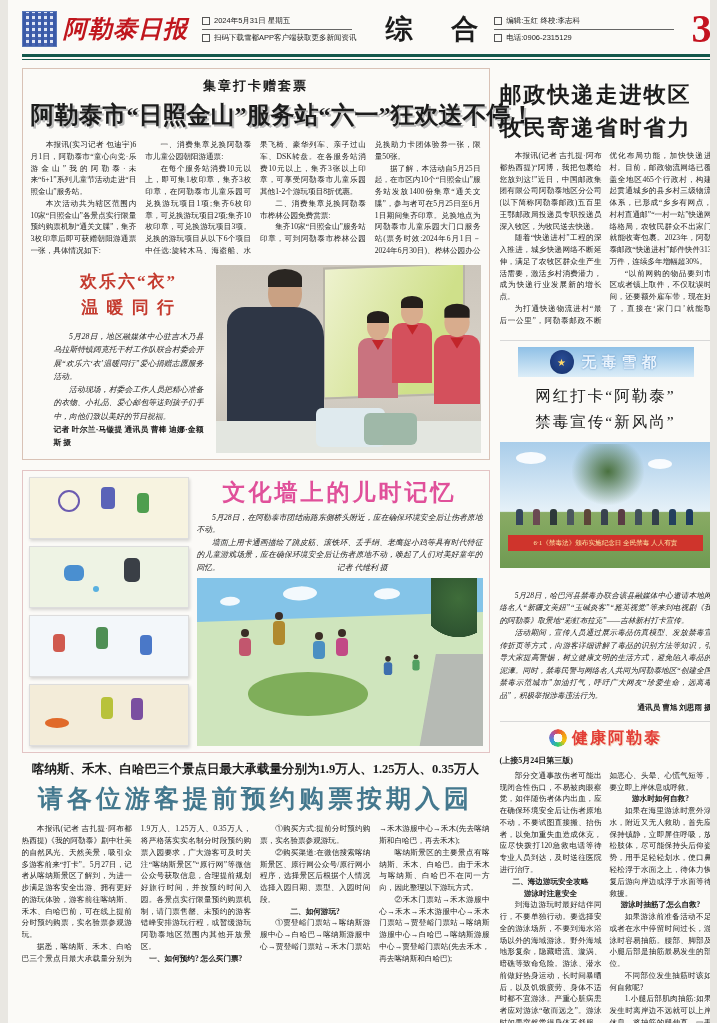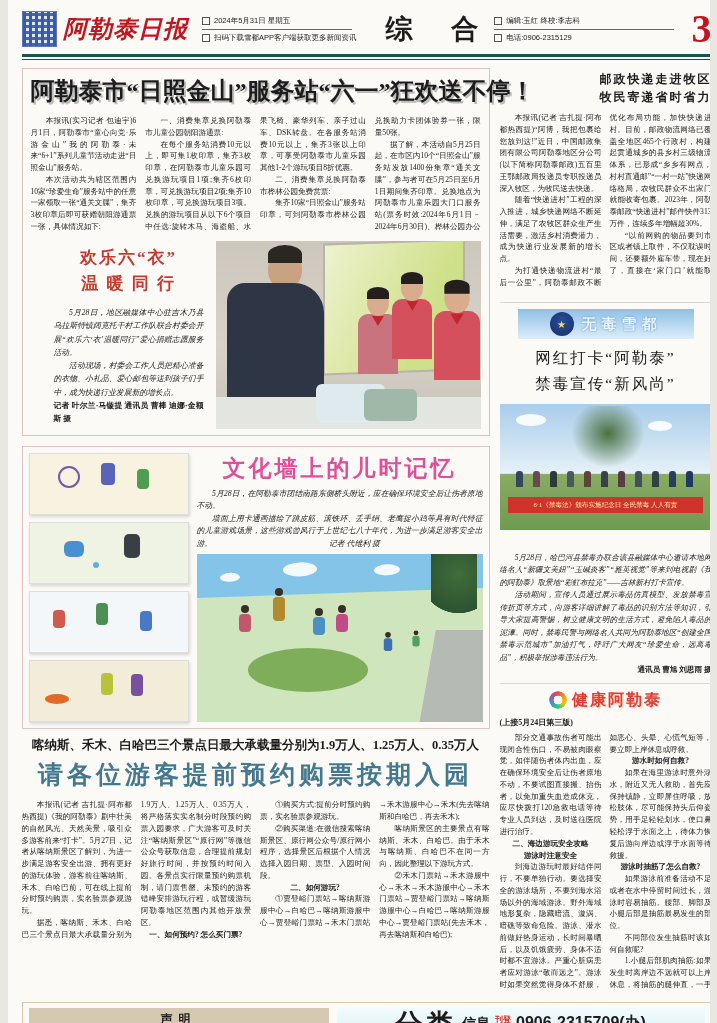--- a/index.html
+++ b/index.html
@@ -98,21 +98,21 @@
       font-size:12px;font-weight:bold;letter-spacing:6px;}
   .cls-banner{flex:1;height:32px;background:linear-gradient(180deg,#f2fbfc,#d9f0f4);
       display:flex;align-items:center;justify-content:center;gap:5px;font-family:"Liberation Sans",sans-serif;}
   .cls-big{font-size:27px;font-weight:900;letter-spacing:4px;}
   .cls-small{font-size:14px;font-weight:900;}
   .cls-hot{color:#d02a20;font-size:8px;font-weight:bold;line-height:1.15;text-align:center;}
   .cls-phone{font-size:16px;font-weight:900;}
 
   
   .r-sec{border-bottom:1px solid #d8d8d8;padding-bottom:6px;margin-bottom:6px;}
-  .post-head{text-align:right;font-size:12px;font-weight:900;letter-spacing:2px;line-height:1.5;margin:2px 0 6px;}
+  .post-head{text-align:left;font-size:22px;font-weight:900;letter-spacing:2px;line-height:1.5;margin:10px 0 6px;}
   .post-body{column-count:2;column-gap:8px;height:184px;overflow:hidden;}
   .badge-banner{height:30px;margin:4px 18px;background:linear-gradient(180deg,#8fc0e6,#dcedf8);
       display:flex;align-items:center;justify-content:center;gap:8px;}
   .emblem{width:24px;height:24px;border-radius:50%;background:radial-gradient(circle at 50% 40%,#2a4d96,#15306b);
       color:#ffd86a;font-size:10px;display:flex;align-items:center;justify-content:center;}
   .badge-label{color:#eaf4fd;font-size:15px;font-weight:bold;letter-spacing:5px;text-shadow:0 0 2px #4d86c0;}
   .drug-head{text-align:center;font-size:15.5px;letter-spacing:2px;line-height:1.7;margin:6px 0;}
   .ph-drug{height:126px;background:linear-gradient(180deg,#a9cdea,#e6f1f8 55%,#89ab64 56%,#6f9a52);}
   .d-tree{position:absolute;left:34%;top:2%;width:34%;height:48%;background:radial-gradient(ellipse at 50% 45%,#4a713f,#35583200 72%);}
   .person{position:absolute;bottom:34%;width:7px;height:16px;border-radius:3px 3px 0 0;}
@@ -163,40 +163,41 @@
     </div>
     <div class="pageno">3</div>
   </div>
   <div class="rule"></div>
 
   <div class="main">
 
    <div class="leftcol">
 
     <div class="boxed art1">
+      <div class="kicker">集章打卡赠套票</div>
       <div class="headline1">阿勒泰市“日照金山”服务站“六一”狂欢送不停！</div>
       <div class="art1-body cols">
               <p>本报讯(实习记者 包迪宇)6月1日，阿勒泰市“童心向党·乐游金山”我的阿勒泰·未来“6+1”系列儿童节活动走进“日照金山”服务站。</p>
-              <p>本次活动共为辖区范围内10家“珍爱生命”服务站中的任意一家领取一张“通关文牒”，集齐3枚印章后即可获赠朝阳游通票一张，具体情况如下:</p>
+              <p>本次活动共为辖区范围内10家“日照金山”各景点实行限量预约购票机制“通关文牒”，集齐3枚印章后即可获赠朝阳游通票一张，具体情况如下:</p>
               <p>一、消费集章兑换阿勒泰市儿童公园朝阳游通票:</p>
               <p>在每个服务站消费10元以上，即可集1枚印章，集齐3枚印章，在阿勒泰市儿童乐园可兑换游玩项目1项;集齐6枚印章，可兑换游玩项目2项;集齐10枚印章，可兑换游玩项目3项。兑换的游玩项目从以下6个项目中任选:旋转木马、海盗船、水果飞椅、豪华列车、亲子过山车、DSK转盘。在各服务站消费10元以上，集齐3张以上印章，可享受阿勒泰市儿童乐园其他1-2个游玩项目8折优惠。</p>
               <p>二、消费集章兑换阿勒泰市桦林公园免费赏票:</p>
               <p>集齐10家“日照金山”服务站印章，可到阿勒泰市桦林公园兑换助力卡团体验券一张，限量50张。</p>
               <p>据了解，本活动自5月25日起，在市区内10个“日照金山”服务站发放1400份集章“通关文牒”，参与者可在5月25日至6月1日期间集齐印章。兑换地点为阿勒泰市儿童乐园大门口服务站(票务时效:2024年6月1日－2024年6月30日)、桦林公园办公室(票务时效:2024年6月2日－30日)。</p>
             </div>
 
       <div class="photo-row">
         <div class="warm-info">
           <div class="warm-title">
             <div>欢乐六“衣”</div>
             <div>温 暖 同 行</div>
           </div>
           <div class="warm-text">
                   <p>5月28日，地区融媒体中心驻吉木乃县乌拉斯特镇阔克托干村工作队联合村委会开展“欢乐六‘衣’温暖同行”爱心捐赠志愿服务活动。</p>
-                  <p>活动现场，村委会工作人员把精心准备的衣物、小礼品、爱心邮包等送到孩子们手中，成为快递行业发展新的增长点。</p>
+                  <p>活动现场，村委会工作人员把精心准备的衣物、小礼品、爱心邮包等送到孩子们手中，向他们致以美好的节日祝福。</p>
                   <p class="credit">记者 叶尔兰·马镟提 通讯员 曹棒 迪娜·金额斯 摄</p>
                 </div>
         </div>
         <div class="photo ph-classroom">
           <div class="screen"></div>
           <div class="man">
             <div class="head"></div>
                   <div class="hair"></div>
                   <div class="body"></div>
           </div>
@@ -250,21 +251,21 @@
           <div class="thumb" style="background:#f3ecd9">
             <div class="blob" style="left:10%;top:55%;width:24px;height:10px;background:#e06a2a;border-radius:50%"></div>
             <div class="blob" style="left:45%;top:20%;width:12px;height:22px;background:#b8c23a;border-radius:4px"></div>
             <div class="blob" style="left:64%;top:22%;width:12px;height:22px;background:#7a4fa0;border-radius:4px"></div>
           </div>
         </div>
         <div class="cul-right">
           <div class="cul-head">文化墙上的儿时记忆</div>
           <div class="cul-text">
                   <p>5月28日，在阿勒泰市团结南路东侧桥头附近，应在确保环境安全后让伤者原地不动。</p>
-                  <p>墙面上用卡通画描绘了跳皮筋、滚铁环、丢手绢、老鹰捉小鸡等具有时代特征的儿童游戏场景，这些游戏曾风行于上世纪七八十年代，为进一步满足游客安全出游。　　　　　　　　　　　　　　　记者 代维利 摄</p>
+                  <p>墙面上用卡通画描绘了跳皮筋、滚铁环、丢手绢、老鹰捉小鸡等具有时代特征的儿童游戏场景，应在确保环境安全后让伤者原地不动，唤起了人们对美好童年的回忆。　　　　　　　　　　　　　　　记者 代维利 摄</p>
                 </div>
           <div class="photo ph-mural">
             <div class="sky">
               <div class="cloud" style="left:30%;top:28%;width:34px;height:14px"></div>
               <div class="cloud" style="left:62%;top:40%;width:26px;height:11px"></div>
               <div class="cloud" style="left:8%;top:45%;width:20px;height:9px"></div>
             </div>
             <div class="tree"></div>
             <div class="mound"></div>
             <div class="fig" style="left:14%;top:30%">

